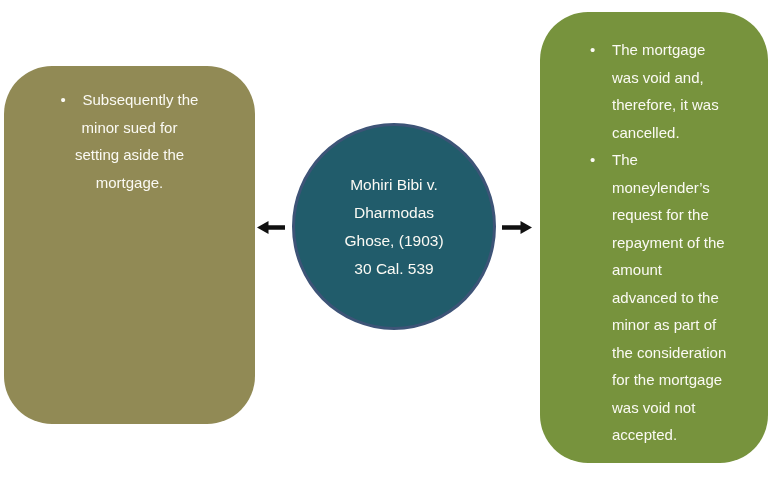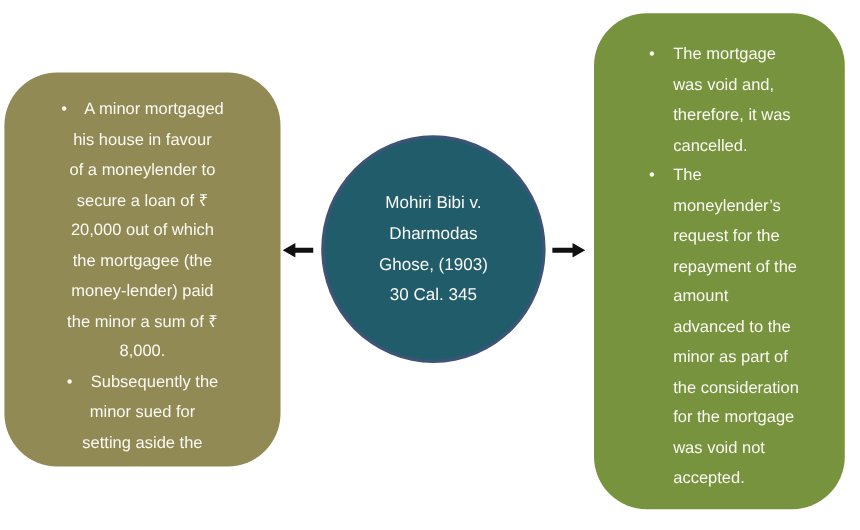--- a/index.html
+++ b/index.html
@@ -78,44 +78,35 @@
   .arrow path{fill:var(--arrow);}
   .arrow-left{left:257px;top:221px;}
   .arrow-right{left:502px;top:221px;}
 </style>
 </head>
 <body>
 
 <div class="canvas">
 
   <div class="box left-box">
-    <div class="l-item">•&nbsp;&nbsp;&nbsp; A minor mortgaged
-his house in favour
-of a moneylender to
-secure a loan of ₹
-20,000 out of which
-the mortgagee (the
-money-lender) paid
-the minor a sum of ₹
-8,000.</div>
     <div class="l-item">•&nbsp;&nbsp;&nbsp; Subsequently the
 minor sued for
 setting aside the
 mortgage.</div>
   </div>
 
   <svg class="arrow arrow-left" width="28" height="13" viewBox="0 0 28 13">
     <path d="M28 4.2 H11.5 V0 L0 6.5 L11.5 13 V8.8 H28 Z"></path>
   </svg>
 
   <div class="circle">
     <div class="circle-text">Mohiri Bibi v.
 Dharmodas
 Ghose, (1903)
-30 Cal. 345</div>
+30 Cal. 539</div>
   </div>
 
   <svg class="arrow arrow-right" width="30" height="13" viewBox="0 0 30 13">
     <path d="M0 4.2 H18.5 V0 L30 6.5 L18.5 13 V8.8 H0 Z"></path>
   </svg>
 
   <div class="box right-box">
     <div class="r-item">
       <span class="r-dot">•</span>
       <span class="r-text">The mortgage

